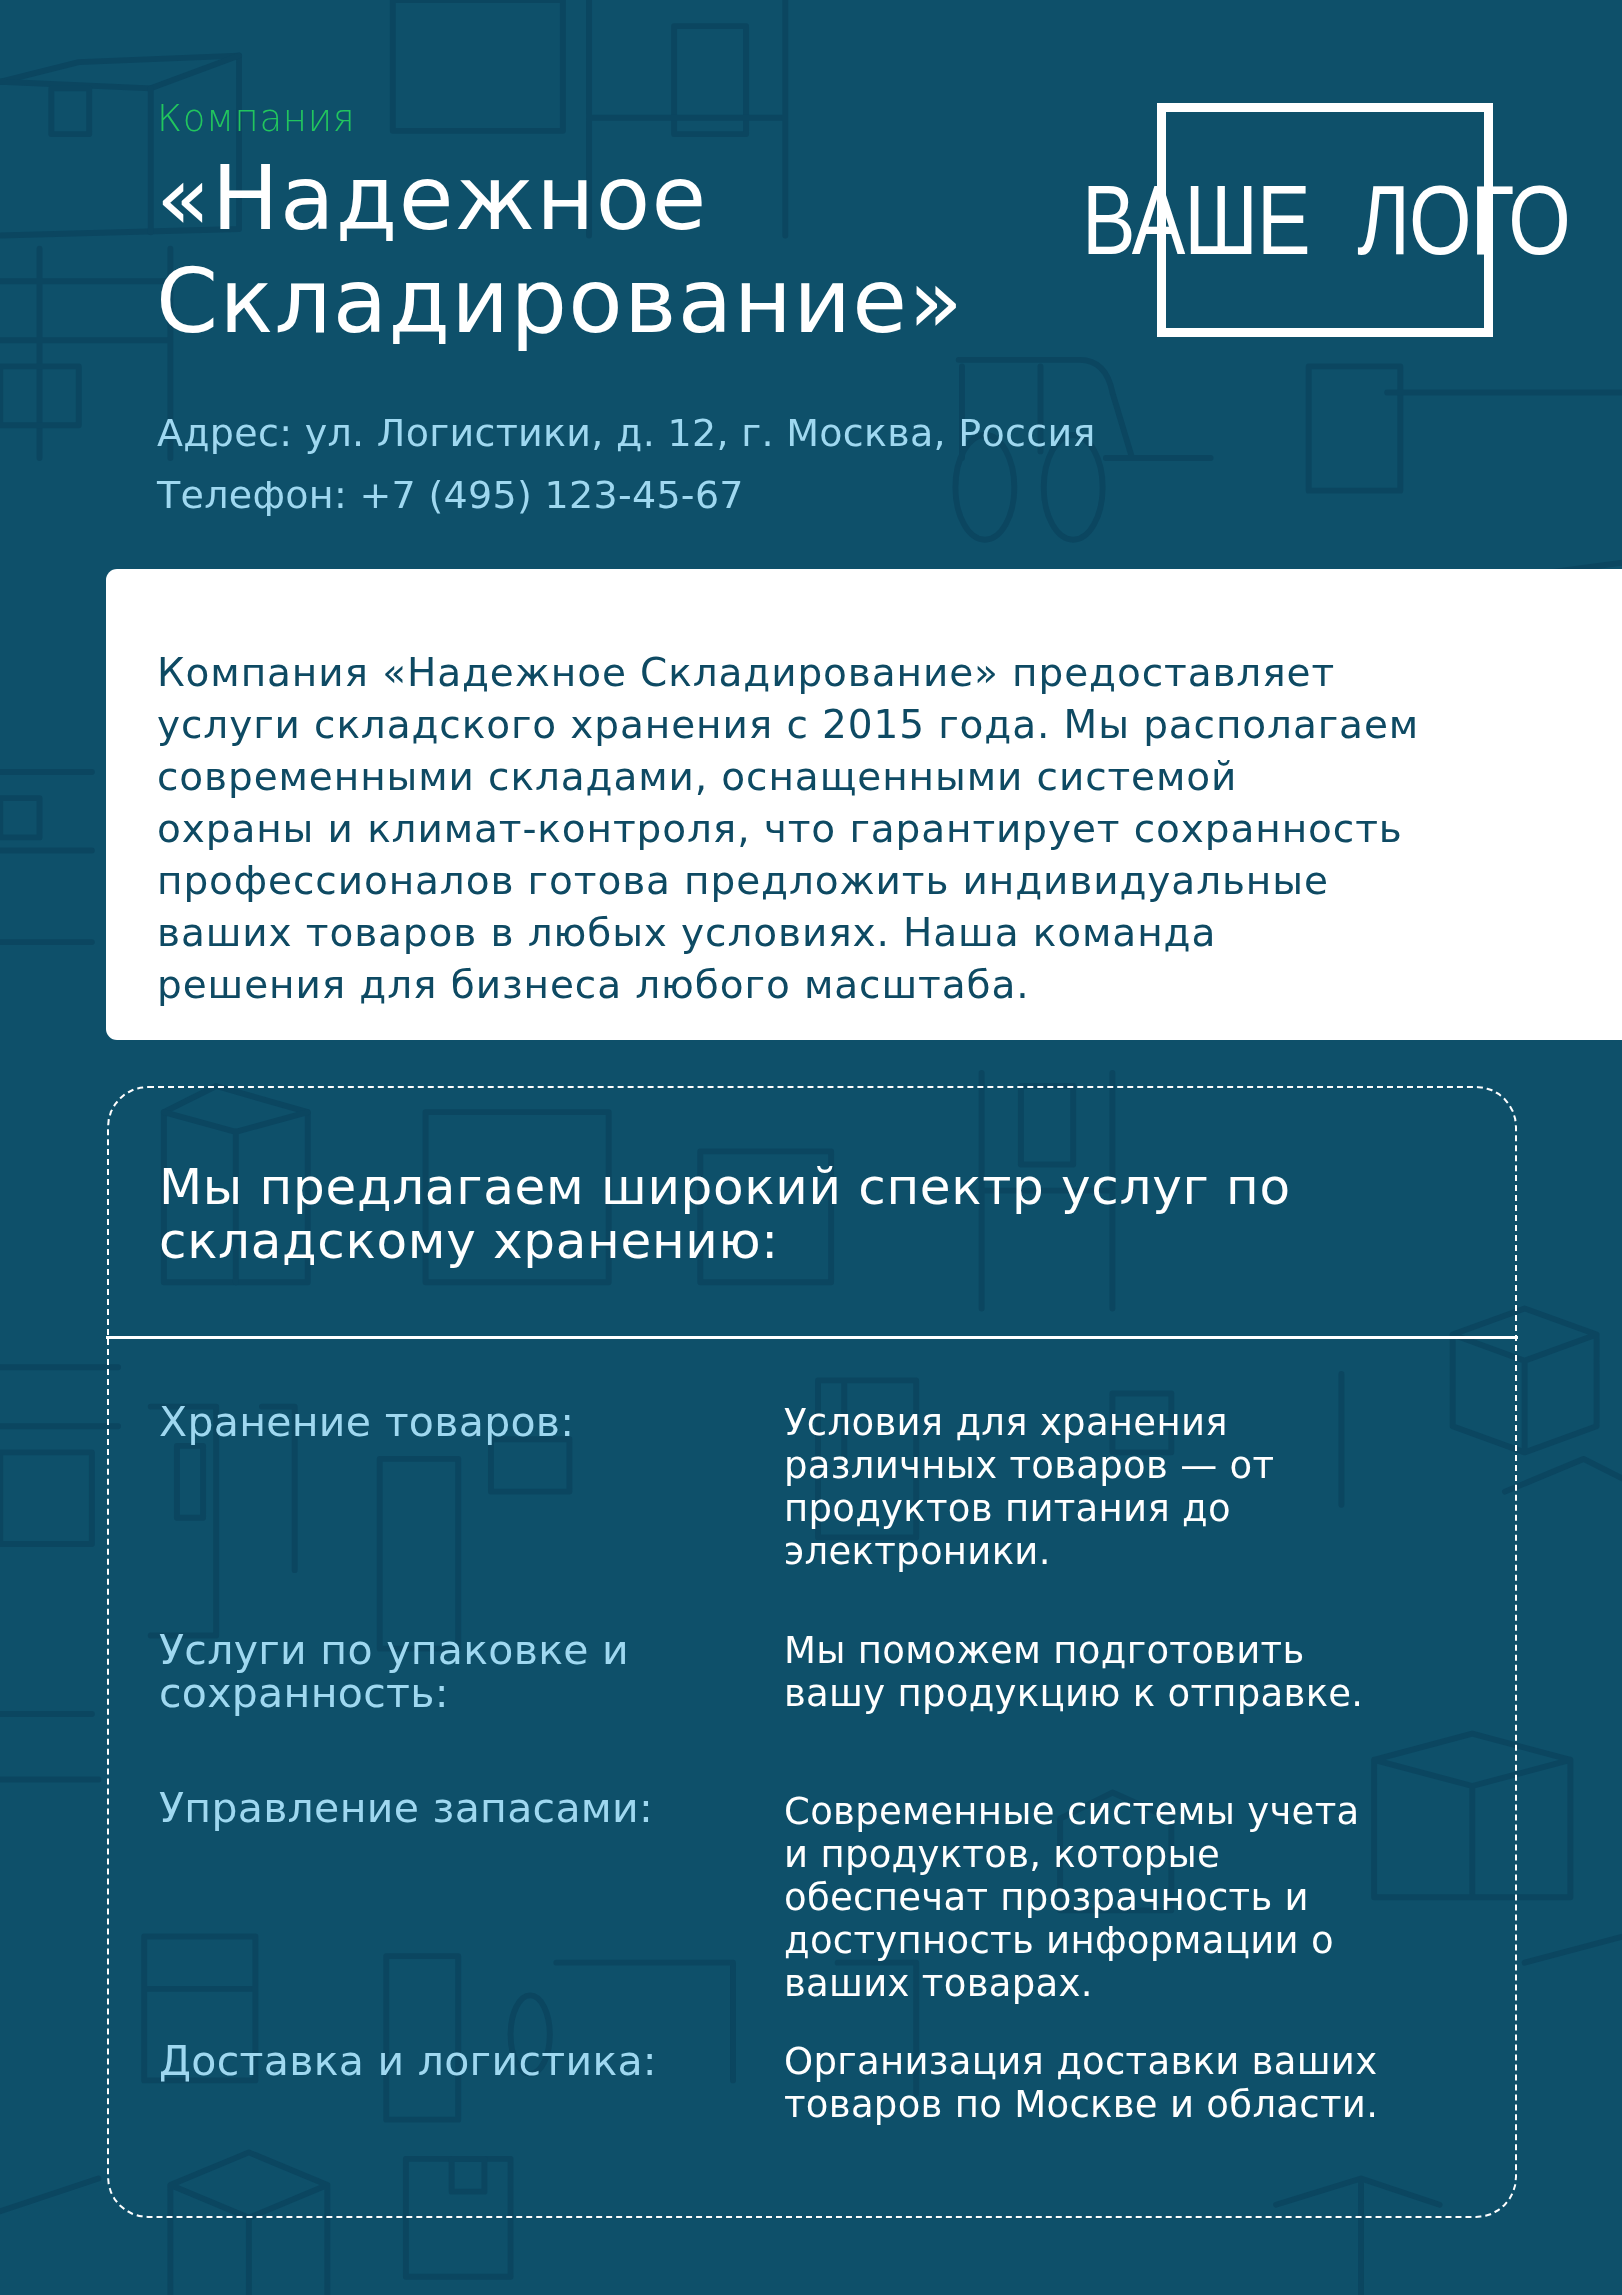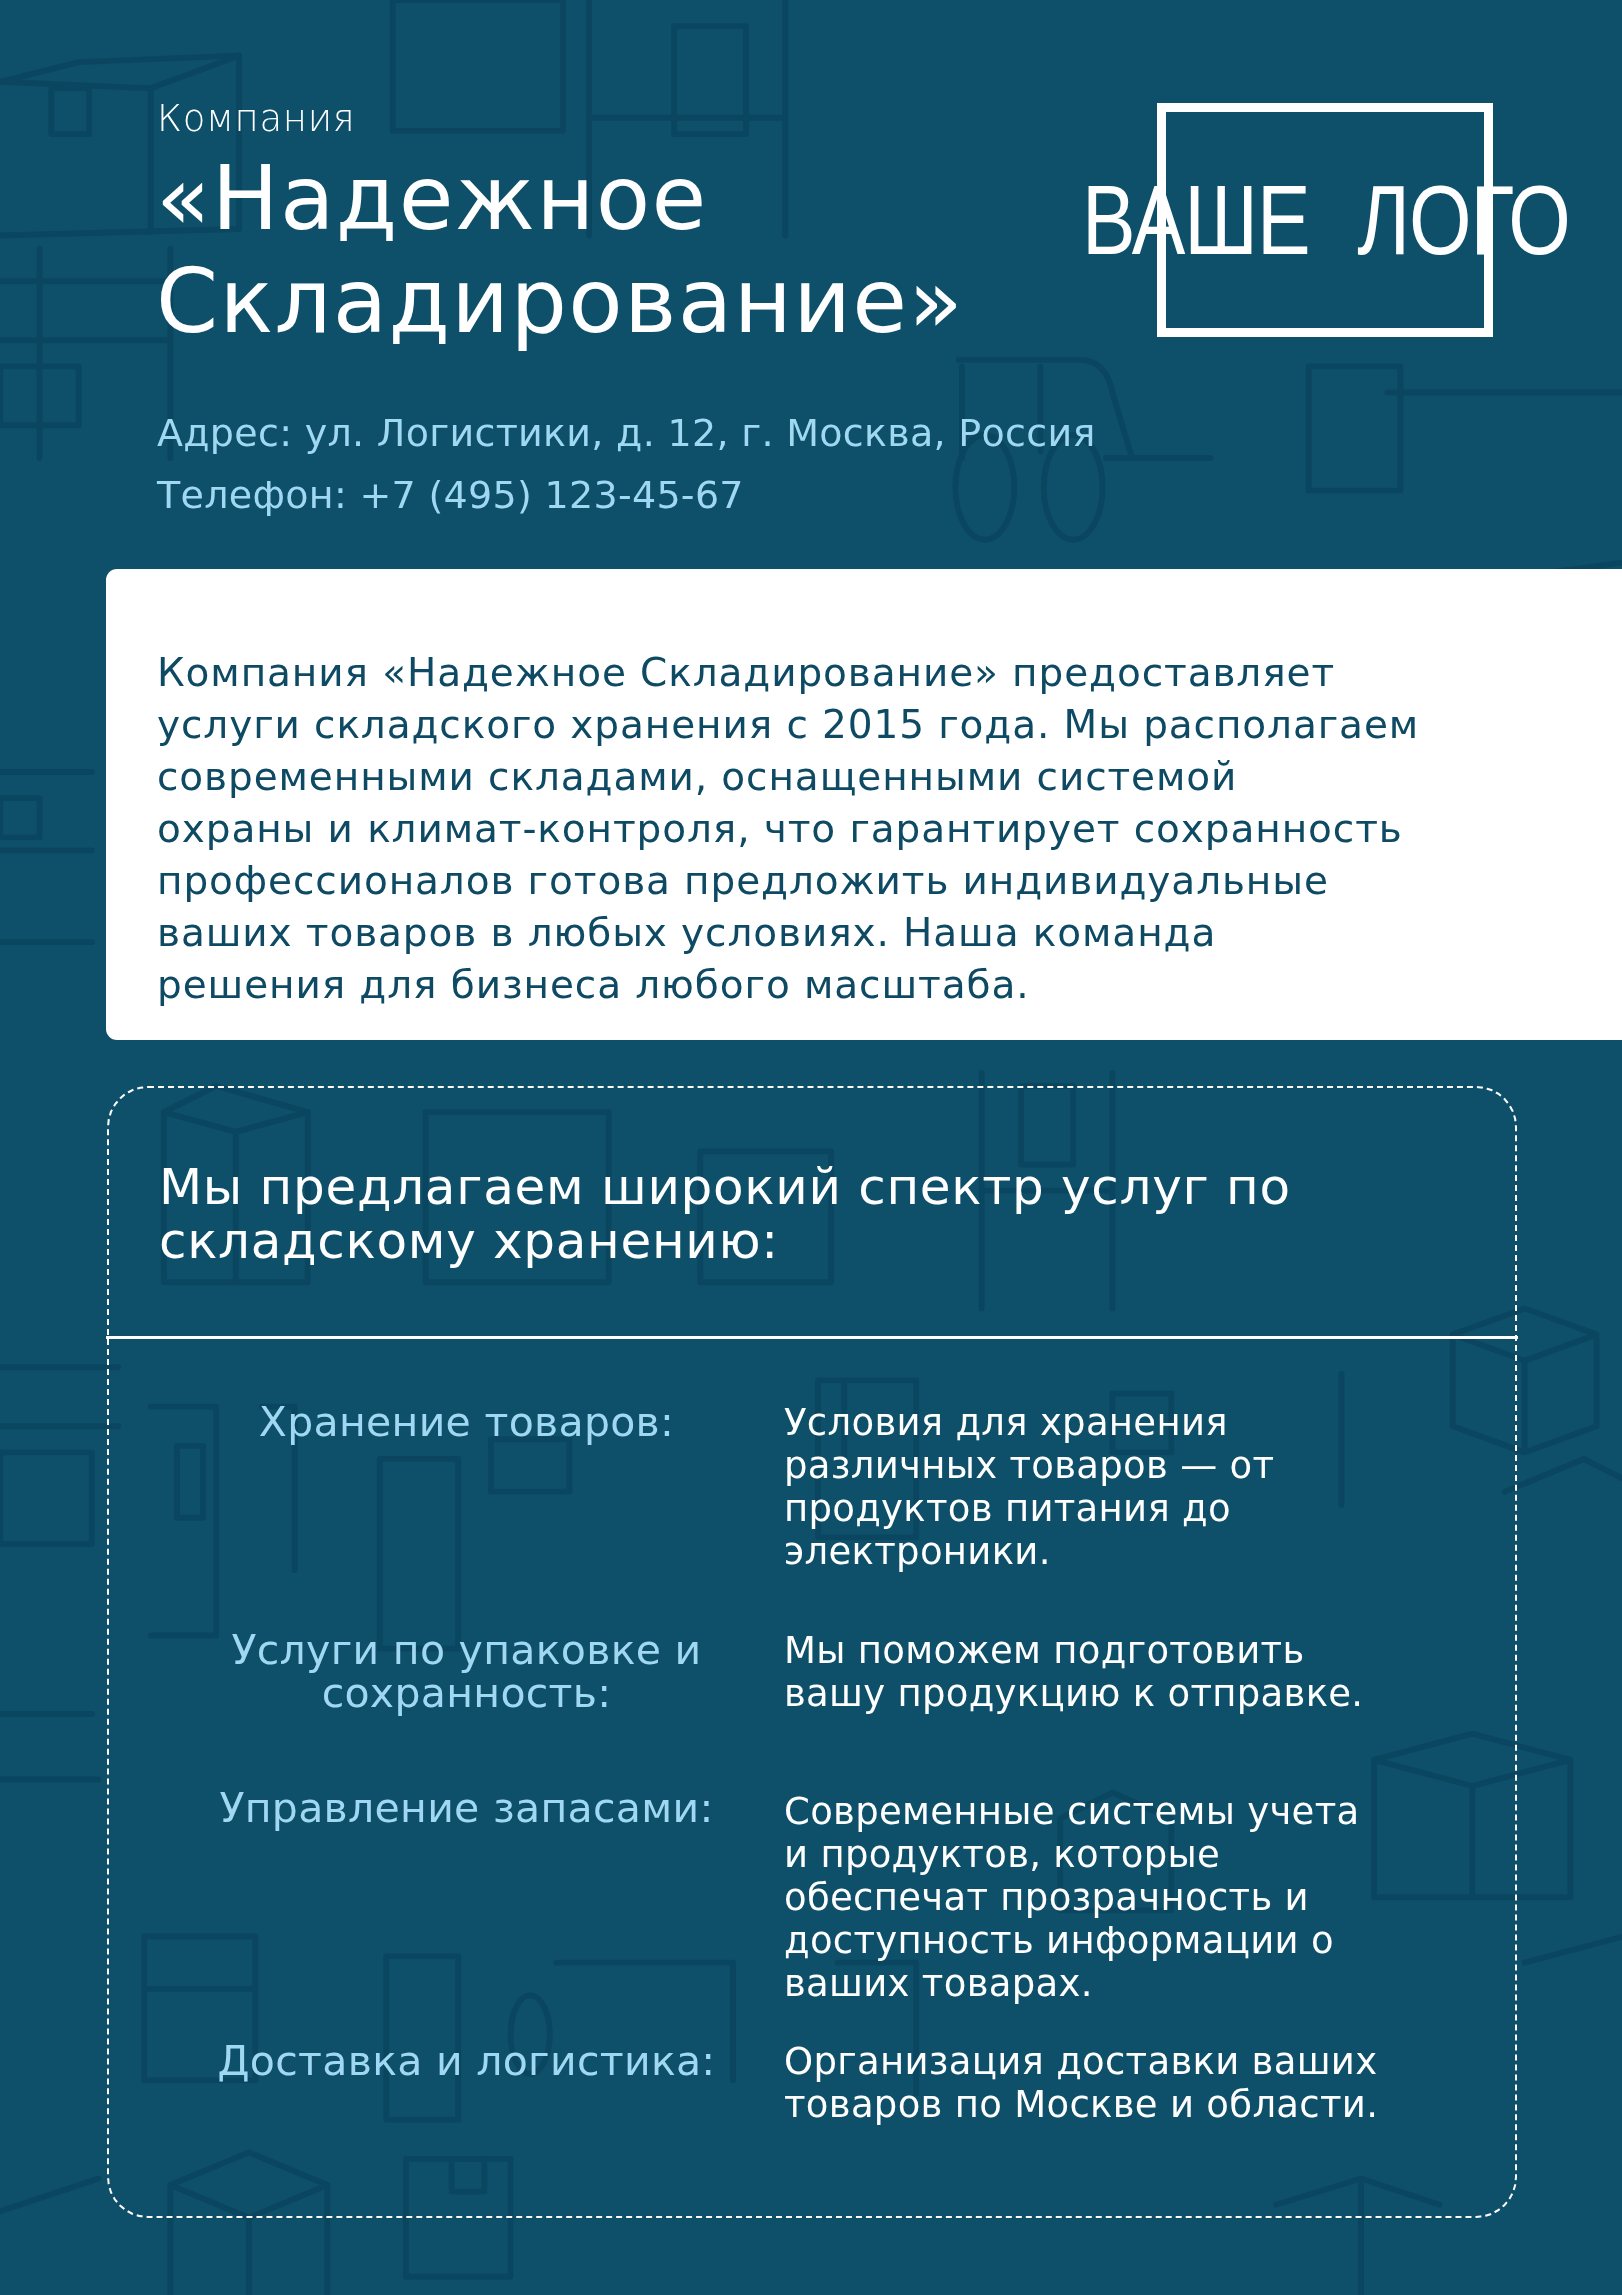--- a/index.html
+++ b/index.html
@@ -13,21 +13,21 @@
   }
   .bg-pattern {
     position: absolute; left: 0; top: 0; width: 1623px; height: 2295px;
     z-index: 0;
   }
   .bg-pattern svg { width: 100%; height: 100%; }
   .layer { position: absolute; z-index: 1; }
 
   .company-label {
     left: 157px; top: 97px;
-    font-size: 37px; color: #ffffff; letter-spacing: 0.7px;
+    font-size: 37px; color: #22c55e; letter-spacing: 0.7px;
     font-family: "DejaVu Sans", sans-serif; font-weight: 300; text-align: right;
   }
   .title {
     left: 156px; top: 147px; width: 949px;
     font-size: 89px; line-height: 103px; color: #FFFFFF;
     font-family: "DejaVu Sans", sans-serif; font-weight: normal;
     letter-spacing: 1.3px;
   }
   .title div { white-space: nowrap; }
 
@@ -75,21 +75,21 @@
   }
   .services-heading div { white-space: nowrap; }
   .services-divider {
     position: absolute; left: -2.6px; right: -2.6px; top: 248px;
     height: 3.3px; background: #FFFFFF;
   }
   .service-row { position: absolute; left: 50px; width: 1309px; }
   .service-label {
     position: absolute; left: 0; top: 0; width: 615px;
     font-size: 41px; line-height: 43px; color: #9FD8F0;
-    font-family: "DejaVu Sans", sans-serif; letter-spacing: 0.3px; text-align: center;
+    font-family: "DejaVu Sans", sans-serif; letter-spacing: 0.3px;
   }
   .service-value {
     position: absolute; left: 625px; top: 0; width: 687px;
     font-size: 37px; line-height: 43px; color: #FFFFFF;
     font-family: "DejaVu Sans", sans-serif; letter-spacing: 0.3px;
   }
   .service-label div, .service-value div { white-space: nowrap; }
 </style>
 </head>
 <body>

